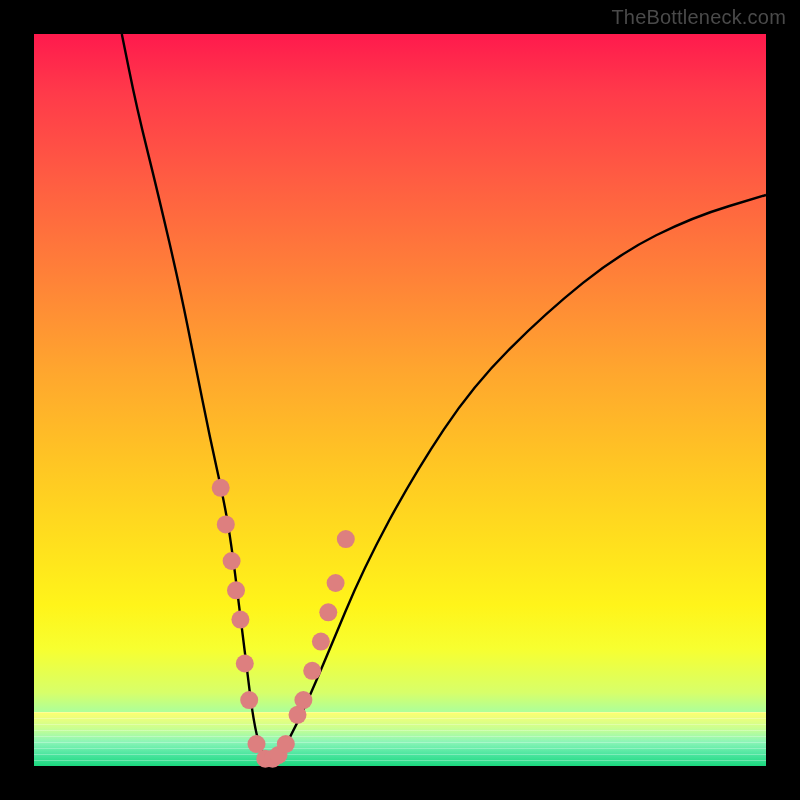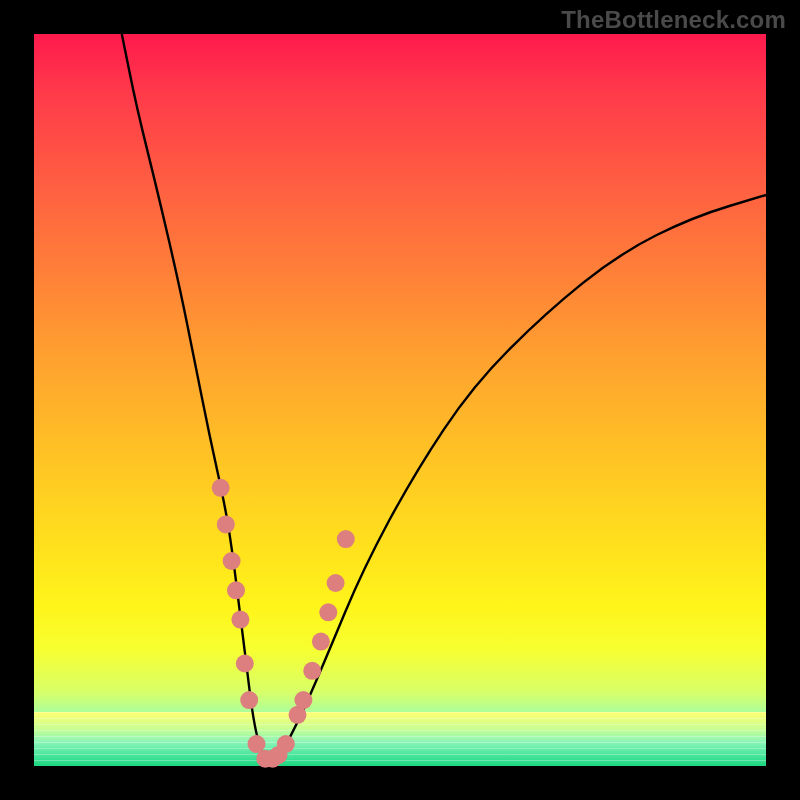--- a/index.html
+++ b/index.html
@@ -62,22 +62,22 @@
         #8cf5b7 55%,
         #4de6a0 78%,
         #1bd77e 100%
       );
   }
   .watermark {
     position: absolute;
     top: 6px;
     right: 14px;
     color: #4a4a4a;
-    font-size: 24px;
-    font-weight: 700;
+    font-size: 20px;
+    font-weight: 400;
     letter-spacing: 0.2px;
     user-select: none;
   }
   svg.curve {
     position: absolute;
     top: 0;
     left: 0;
     width: 732px;
     height: 732px;
     overflow: visible;

